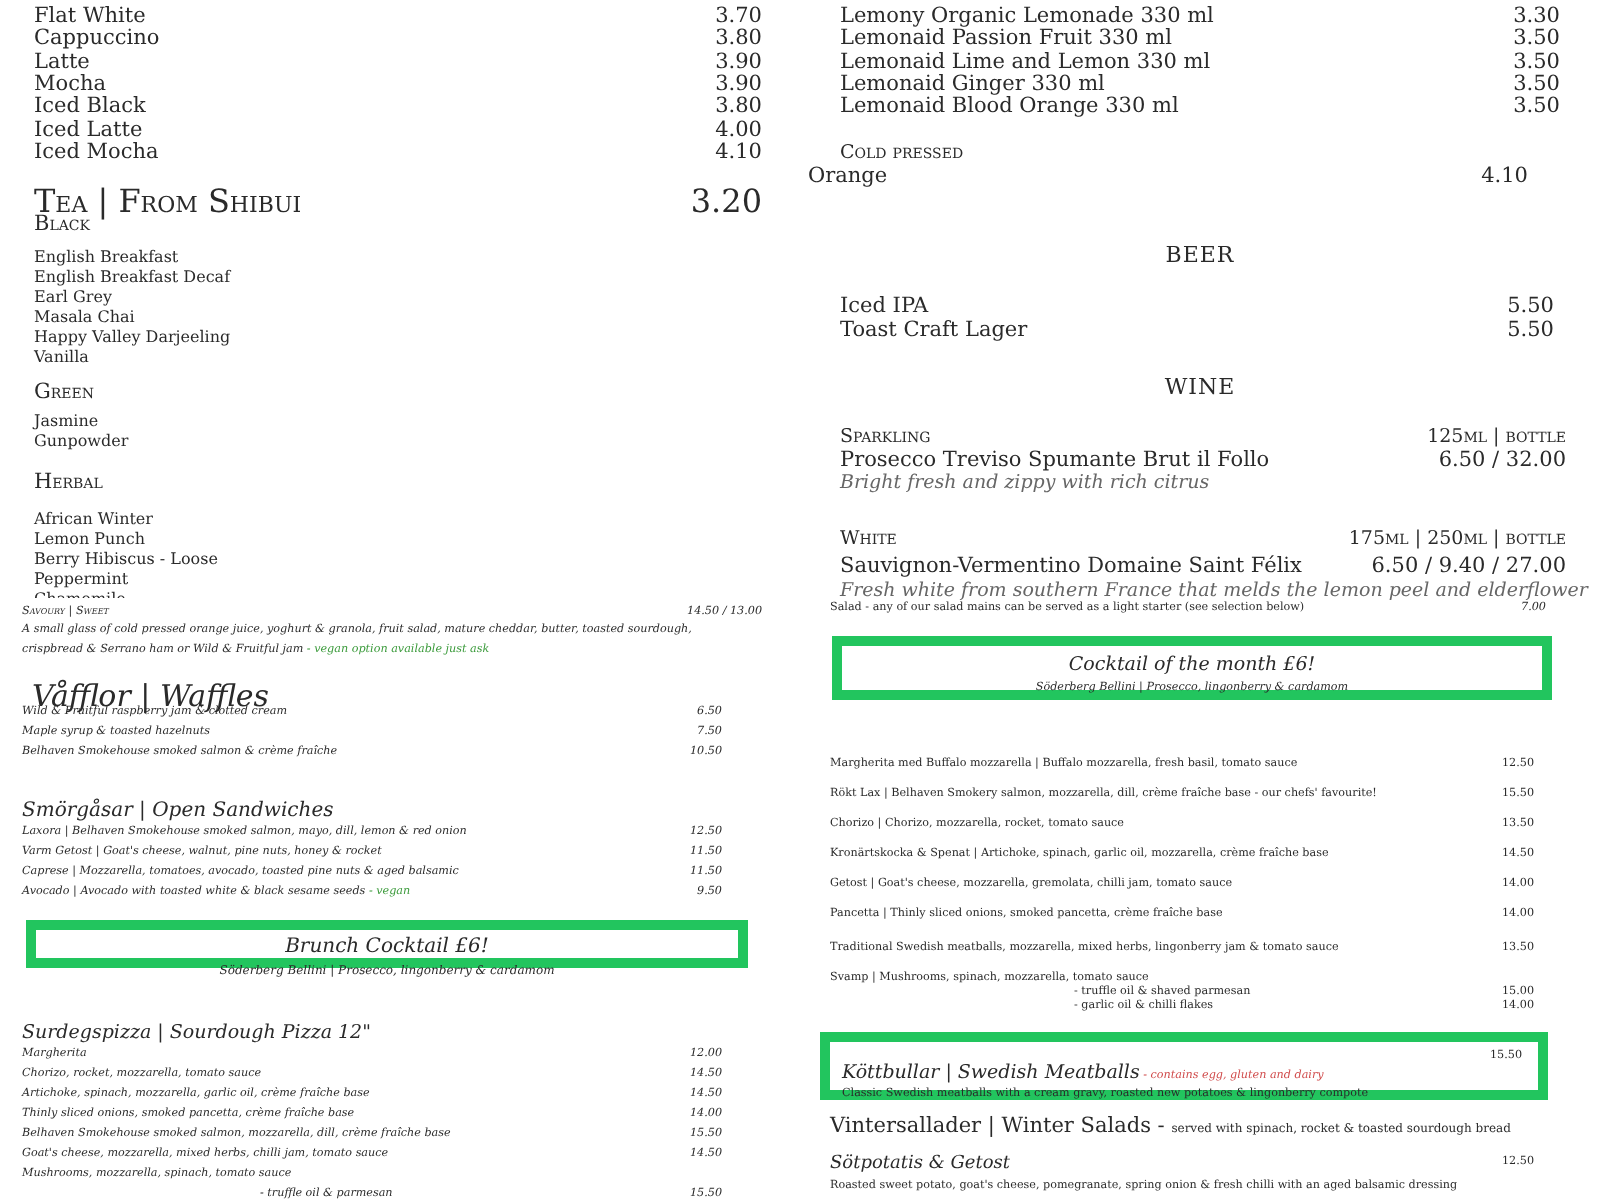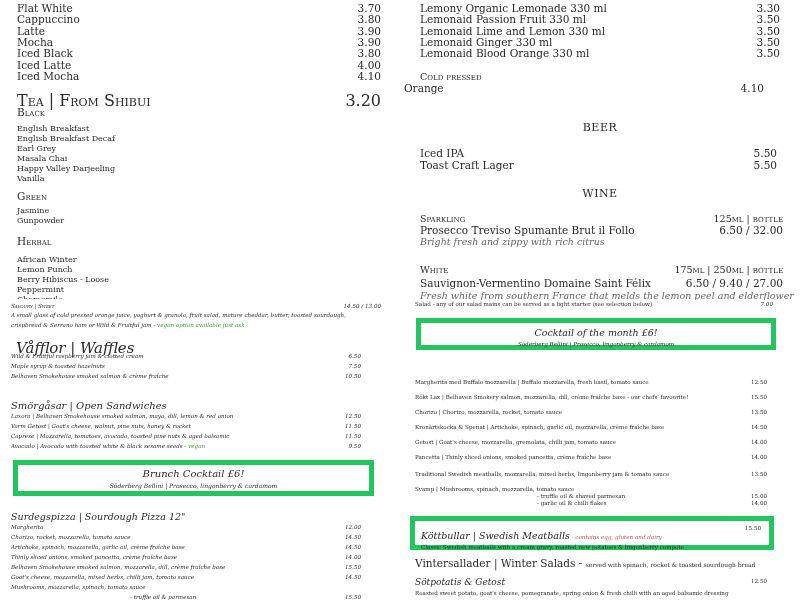--- a/index.html
+++ b/index.html
@@ -114,21 +114,21 @@
     </div>
   <div class="row sm it" style="left:11px;width:350px;top:432px;">
       <span>Caprese | Mozzarella, tomatoes, avocado, toasted pine nuts &amp; aged balsamic</span>
       <span>11.50</span>
     </div>
   <div class="row sm it" style="left:11px;width:350px;top:442px;">
       <span><span>Avocado | Avocado with toasted white &amp; black sesame seeds</span><span class="green"> - vegan</span></span>
       <span>9.50</span>
     </div>
 
-  <div class="box" style="left:13px;top:460px;width:361px;height:36px;">
+  <div class="box" style="left:13px;top:460px;width:361px;height:24px;">
     <div class="it" style="font-size:10px;margin-top:3px;">Brunch Cocktail £6!</div>
     <div class="it" style="font-size:6px;margin-top:3px;">Söderberg Bellini | Prosecco, lingonberry &amp; cardamom</div>
   </div>
 
   <div class="abs it" style="left:11px;top:511px;font-size:9.5px;">Surdegspizza | Sourdough Pizza  12"</div>
   <div class="row sm it" style="left:11px;width:350px;top:523px;">
       <span>Margherita</span>
       <span>12.00</span>
     </div>
   <div class="row sm it" style="left:11px;width:350px;top:533px;">

